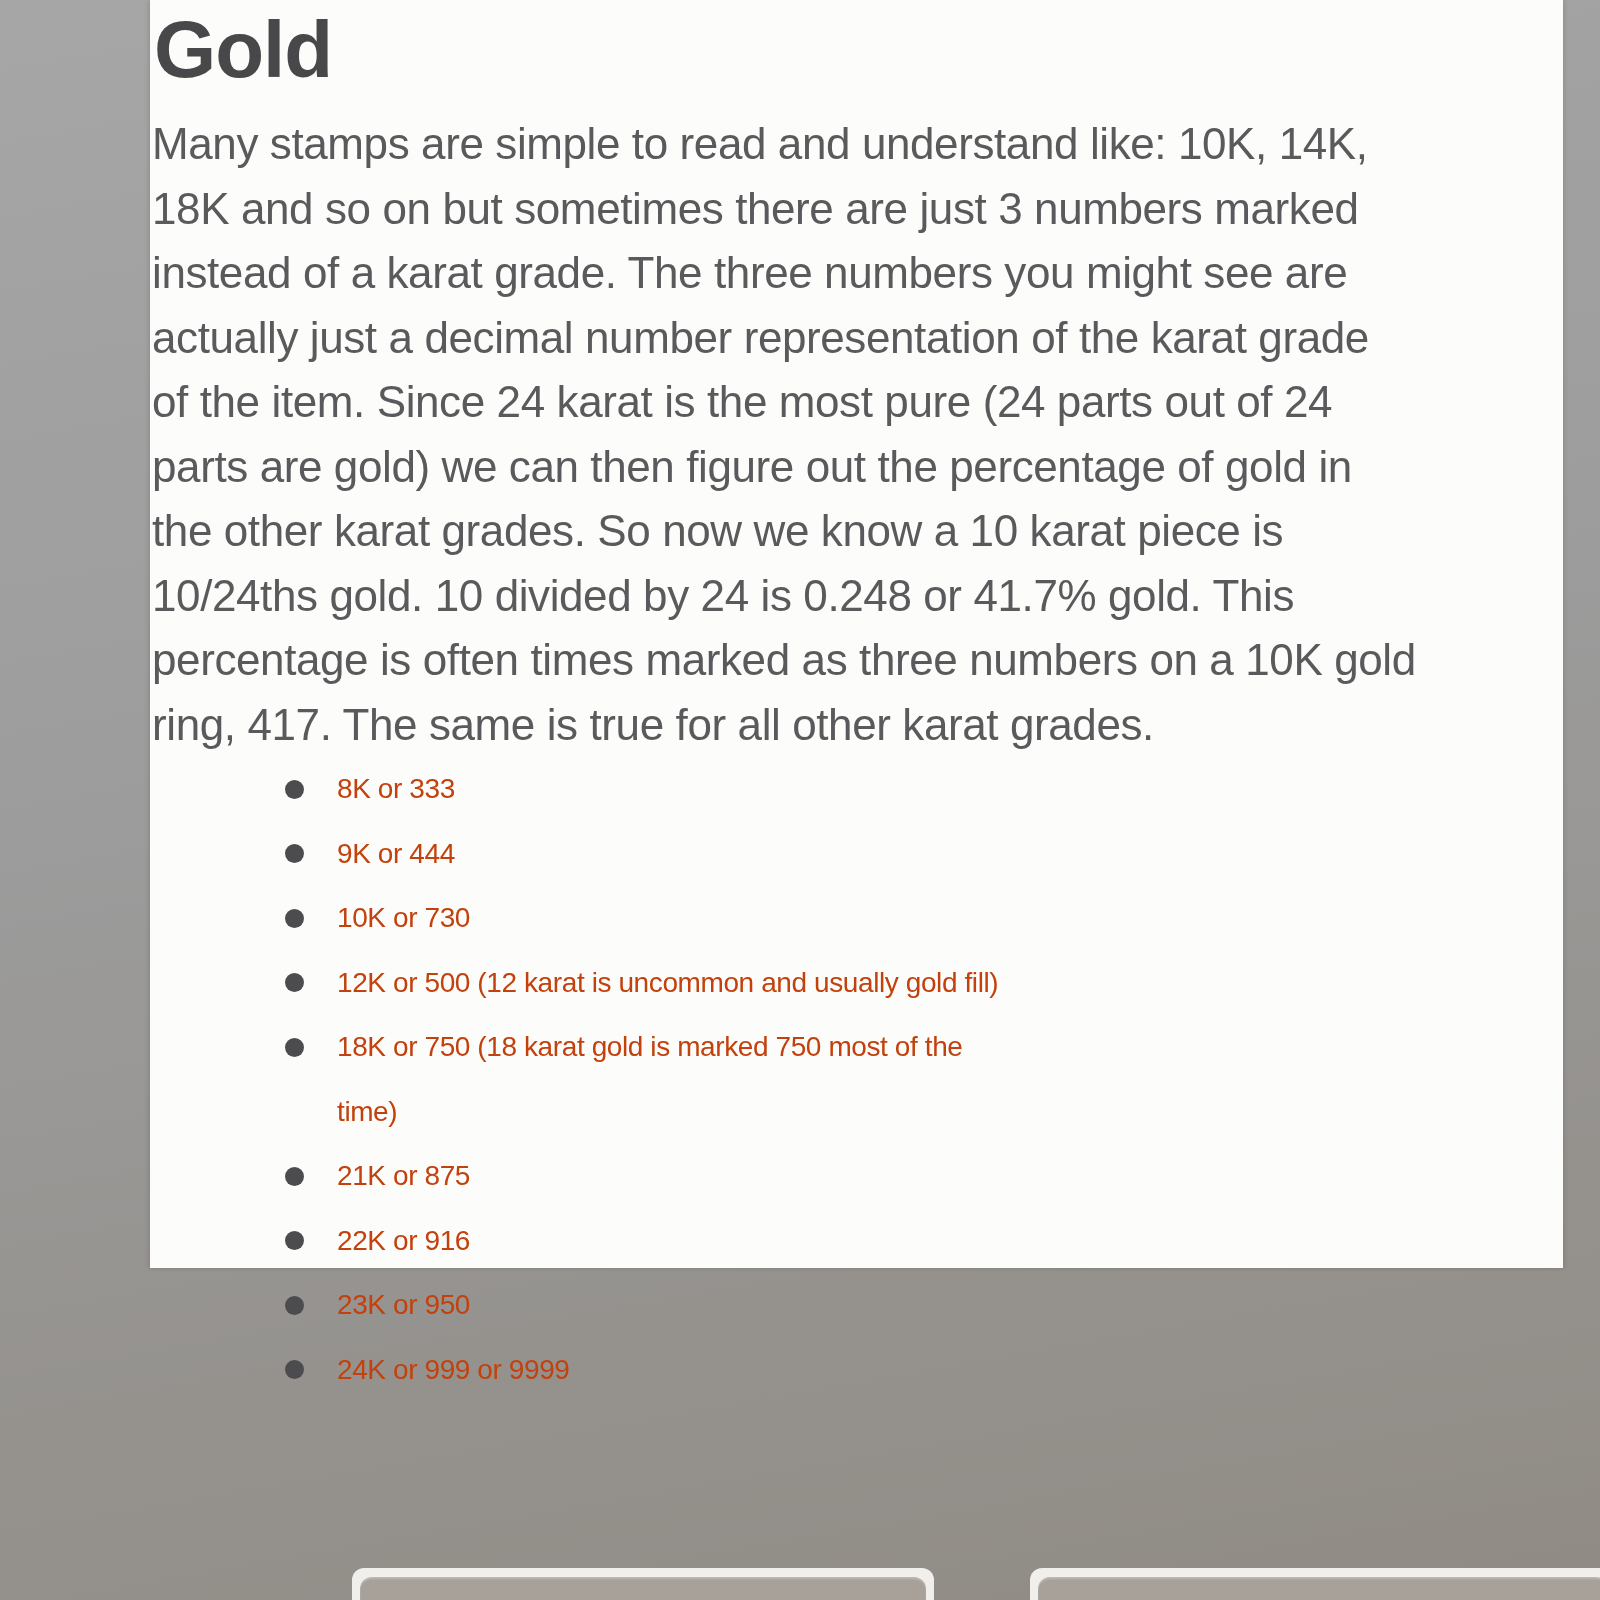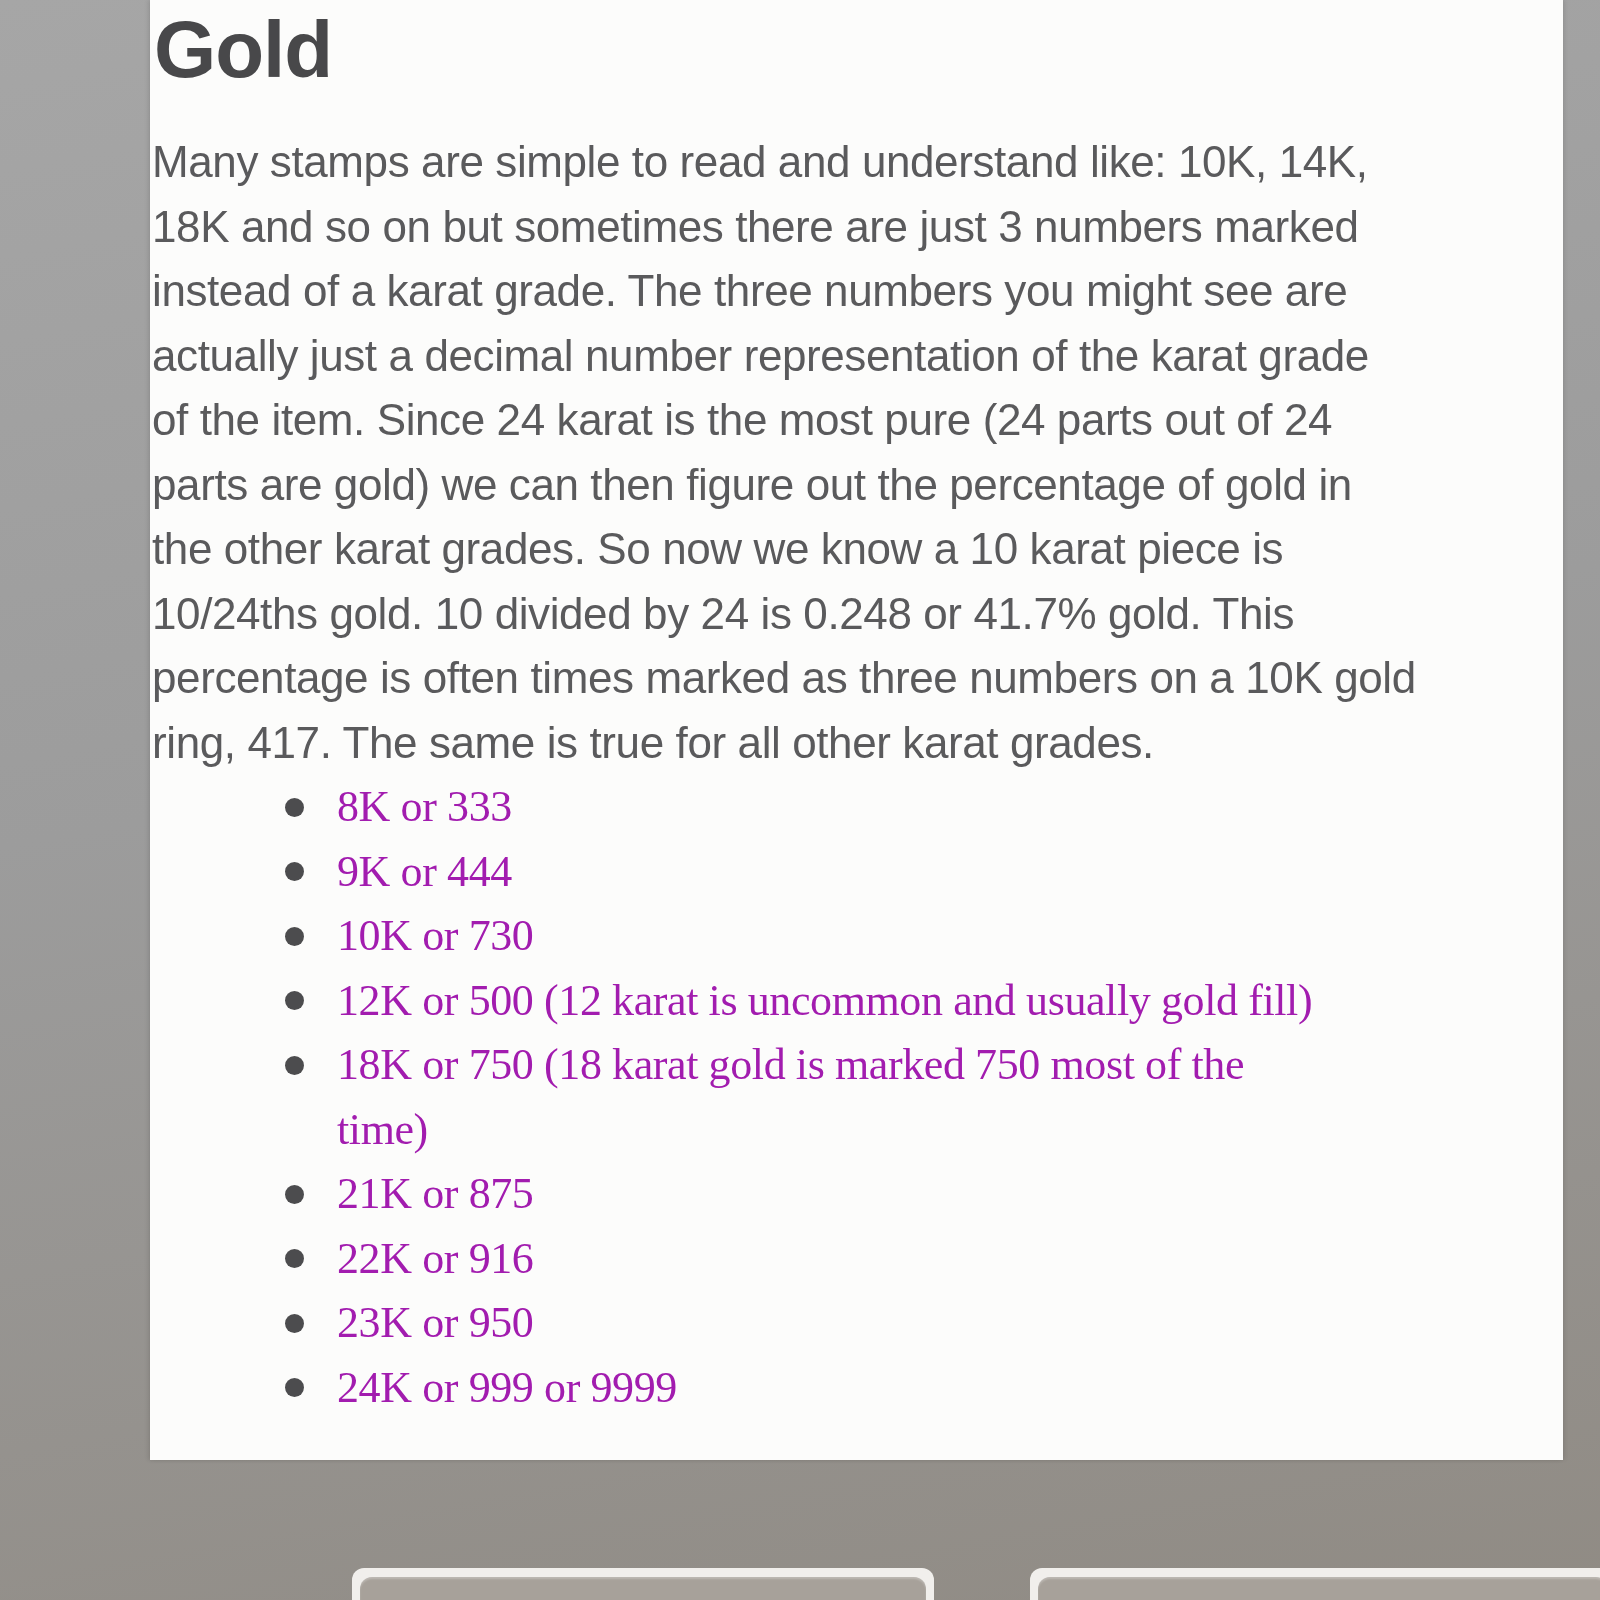--- a/index.html
+++ b/index.html
@@ -10,38 +10,38 @@
   }
   .stage {
     position: relative;
     width: 1600px; height: 1600px;
     background: linear-gradient(170deg, #a6a6a6 0%, #9c9c9c 45%, #908b84 100%);
     overflow: hidden;
   }
   .panel {
     position: absolute;
     left: 150px; top: 0;
-    width: 1413px; height: 1460px;
+    width: 1413px; height: 1268px;
     background: #fcfcfb;
     box-shadow: -2px 0 4px rgba(0,0,0,0.10), 2px 0 4px rgba(0,0,0,0.08);
   }
   .content {
     position: absolute;
     left: 2px; top: 0; right: 6px;
     overflow: hidden;
   }
   .title {
     margin: 8px 0 0 2px;
     font-size: 80px;
     line-height: 84px;
     font-weight: bold;
     letter-spacing: -1px;
     color: #48484a;
   }
-  .paragraph { margin-top: 38px; }
+  .paragraph { margin-top: 20px; }
   .pline {
     height: 64.5px;
     line-height: 64.5px;
     font-size: 44px;
     letter-spacing: -0.4px;
     color: #5a5a5c;
     white-space: nowrap;
     overflow: hidden;
   }
   .karat-list { margin: 0; }
@@ -55,26 +55,25 @@
     height: 64.5px;
     display: flex;
     align-items: center;
   }
   .dot {
     width: 19px; height: 19px;
     border-radius: 50%;
     background: #4c4c4e;
   }
   .li-text {
-    font-size: 44px;
+    font-size: 28px;
     line-height: 64.5px;
     letter-spacing: -0.4px;
-    color: #a21caf;
+    color: #c2410c;
     white-space: pre-line;
-    font-family: Liberation Serif, serif;
   }
   .btn-halo {
     position: absolute;
     height: 60px;
     background: #f1efec;
     border-radius: 12px;
   }
   .btn {
     position: absolute;
     height: 52px;

